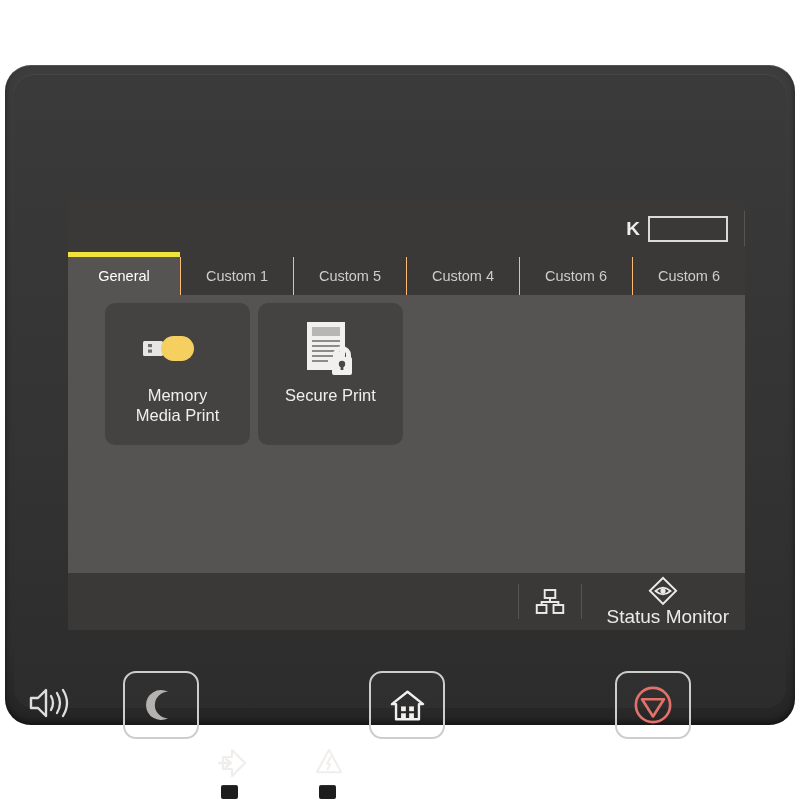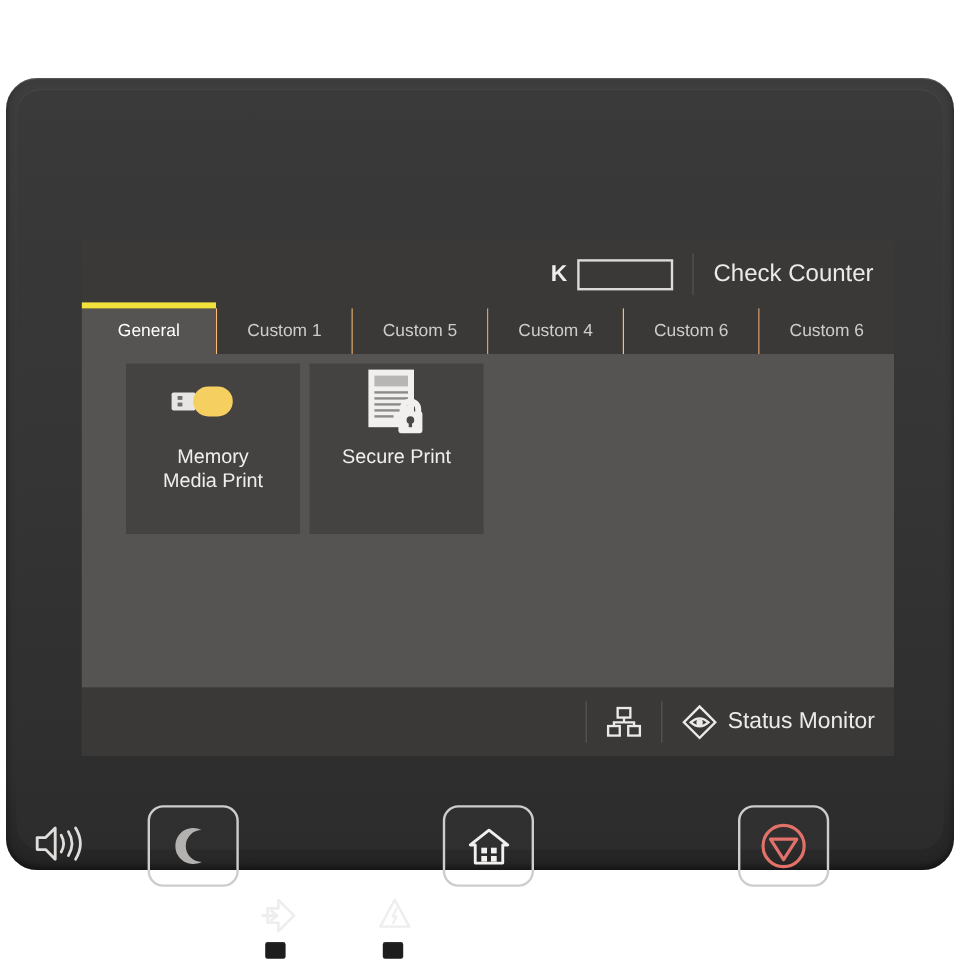--- a/index.html
+++ b/index.html
@@ -54,32 +54,32 @@
     content:"";position:absolute;left:0;right:0;top:-5px;height:5px;background:#f2e33c;
   }
   
   .panel{
     position:absolute;left:0;top:95px;width:677px;height:278px;background:#565453;
   }
   .tiles{display:flex;padding:8px 0 0 37px;gap:8px;}
   .tile{
     width:145px;height:142px;background:#444342;
     display:flex;flex-direction:column;align-items:center;justify-content:flex-start;
-    box-sizing:border-box;
+    padding-top:14px;box-sizing:border-box;border-radius:10px;
   }
   .tile-ico{height:62px;display:flex;align-items:center;justify-content:center;}
   .tile-label{
     color:#f1efed;font-size:16.5px;line-height:20px;text-align:center;margin-top:6px;
   }
   
   .statusbar{
     position:absolute;left:0;top:373px;width:677px;height:57px;background:#3a3938;
     display:flex;align-items:stretch;justify-content:flex-end;
   }
-  .sb-cell{display:flex;align-items:center;justify-content:center;padding:0 16px;}
+  .sb-cell{display:flex;align-items:center;justify-content:center;padding:0 16px;flex-direction:column;}
   .sb-label{color:#eceae8;font-size:19px;margin-left:9px;white-space:nowrap;}
   
   .hwbtn{
     position:absolute;width:72px;height:64px;border-radius:13px;
     border:2px solid #cfcdcb;display:flex;align-items:center;justify-content:center;
     background:rgba(255,255,255,.015);
   }
   #btn-sleep{left:118px;top:606px;}
   #btn-home{left:364px;top:606px;}
   #btn-stop{left:610px;top:606px;border-color:#cfcdcb;}
@@ -104,21 +104,20 @@
   <div id="screen">
 
     <div class="topbar">
 
       <div class="topbar-right">
         <div class="toner-cell">
           <span class="toner-k">K</span>
           <span class="toner-bar"></span>
         </div>
         <div class="vdiv"></div>
-        <div class="check-counter">Check Counter</div>
       </div>
     </div>
 
     <div class="tabrow">
       <div class="tab active">General</div>
       <div class="tab">Custom 1</div>
       <div class="tab">Custom 5</div>
       <div class="tab">Custom 4</div>
       <div class="tab">Custom 6</div>
       <div class="tab">Custom 6</div>

